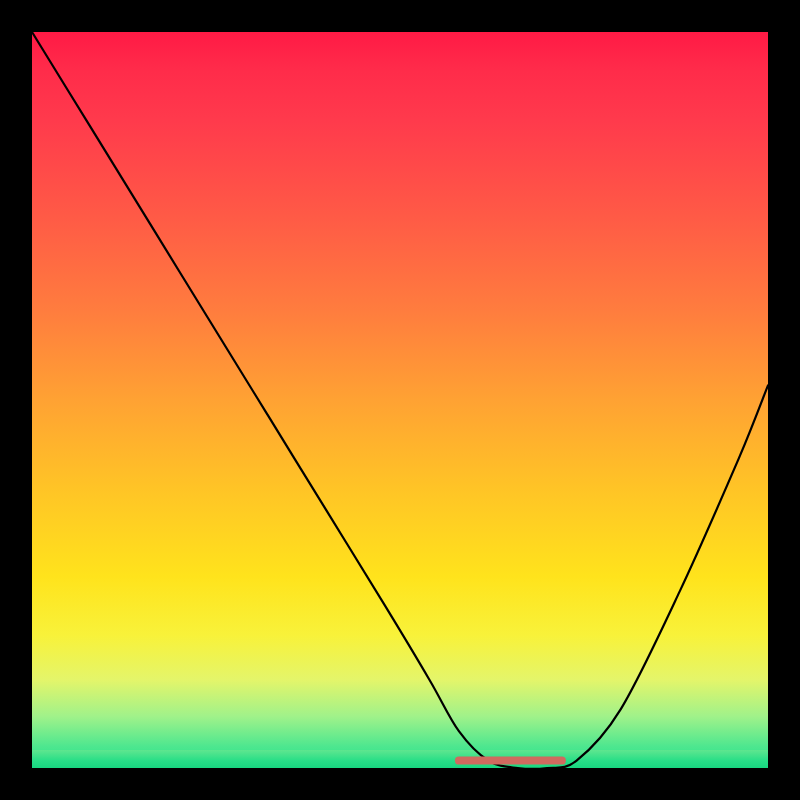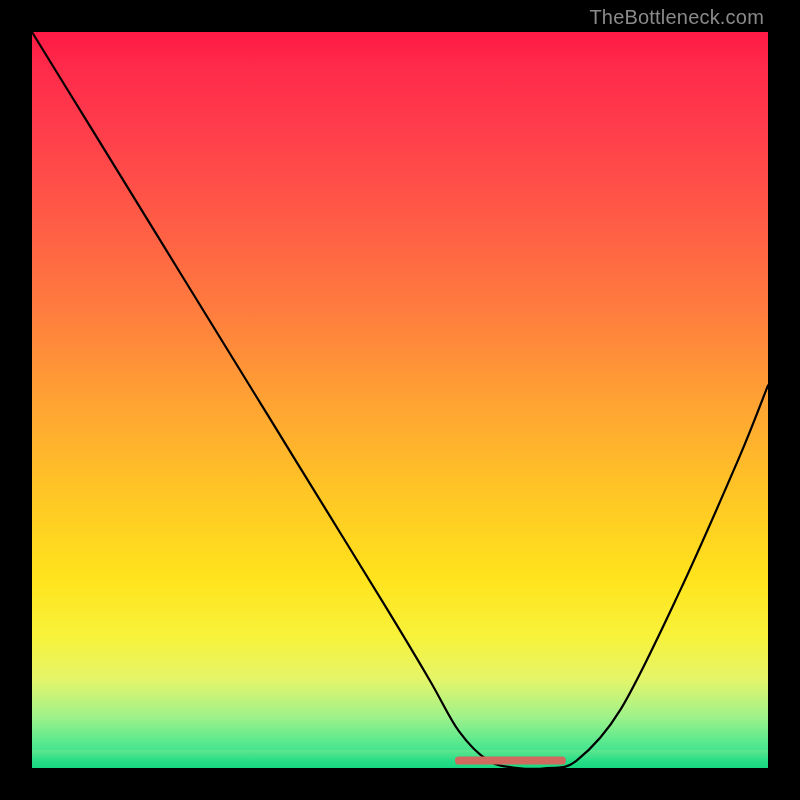--- a/index.html
+++ b/index.html
@@ -84,21 +84,20 @@
       #27de87 60%,
       #18d680 100%
     );
   }
 </style>
 </head>
 <body>
 
 <div class="outer-frame">
 
-  <div class="watermark">TheBottleneck.com</div>
 
   <div class="plot-area">
 
     <div class="green-band"></div>
 
     <svg class="curves" viewBox="0 0 736 736" preserveAspectRatio="none">
 
       <path id="curve-main" class="curve-main" d="M 0.0 0.0 C 9.8 15.9, 39.3 63.8, 58.9 95.7 C 78.5 127.6, 98.1 159.5, 117.8 191.4 C 137.4 223.3, 157.0 255.1, 176.6 287.0 C 196.3 318.9, 215.9 350.8, 235.5 382.7 C 255.1 414.6, 274.8 446.5, 294.4 478.4 C 314.0 510.3, 336.1 545.9, 353.3 574.1 C 370.5 602.3, 385.2 626.8, 397.4 647.7 C 409.7 668.5, 417.1 685.7, 426.9 699.2 C 436.7 712.7, 446.5 722.5, 456.3 728.6 C 466.1 734.8, 475.9 734.8, 485.8 736.0 C 495.6 737.2, 505.4 737.2, 515.2 736.0 C 525.0 734.8, 532.4 738.5, 544.6 728.6 C 556.9 718.8, 571.6 705.3, 588.8 677.1 C 606.0 648.9, 628.1 601.1, 647.7 559.4 C 667.3 517.7, 691.8 461.2, 706.6 426.9 C 721.3 392.5, 731.1 365.5, 736.0 353.3"></path>
 
       <path id="flat-seg" class="flat-segment" d="M 426.9 728.6 L 529.9 728.6"></path>

